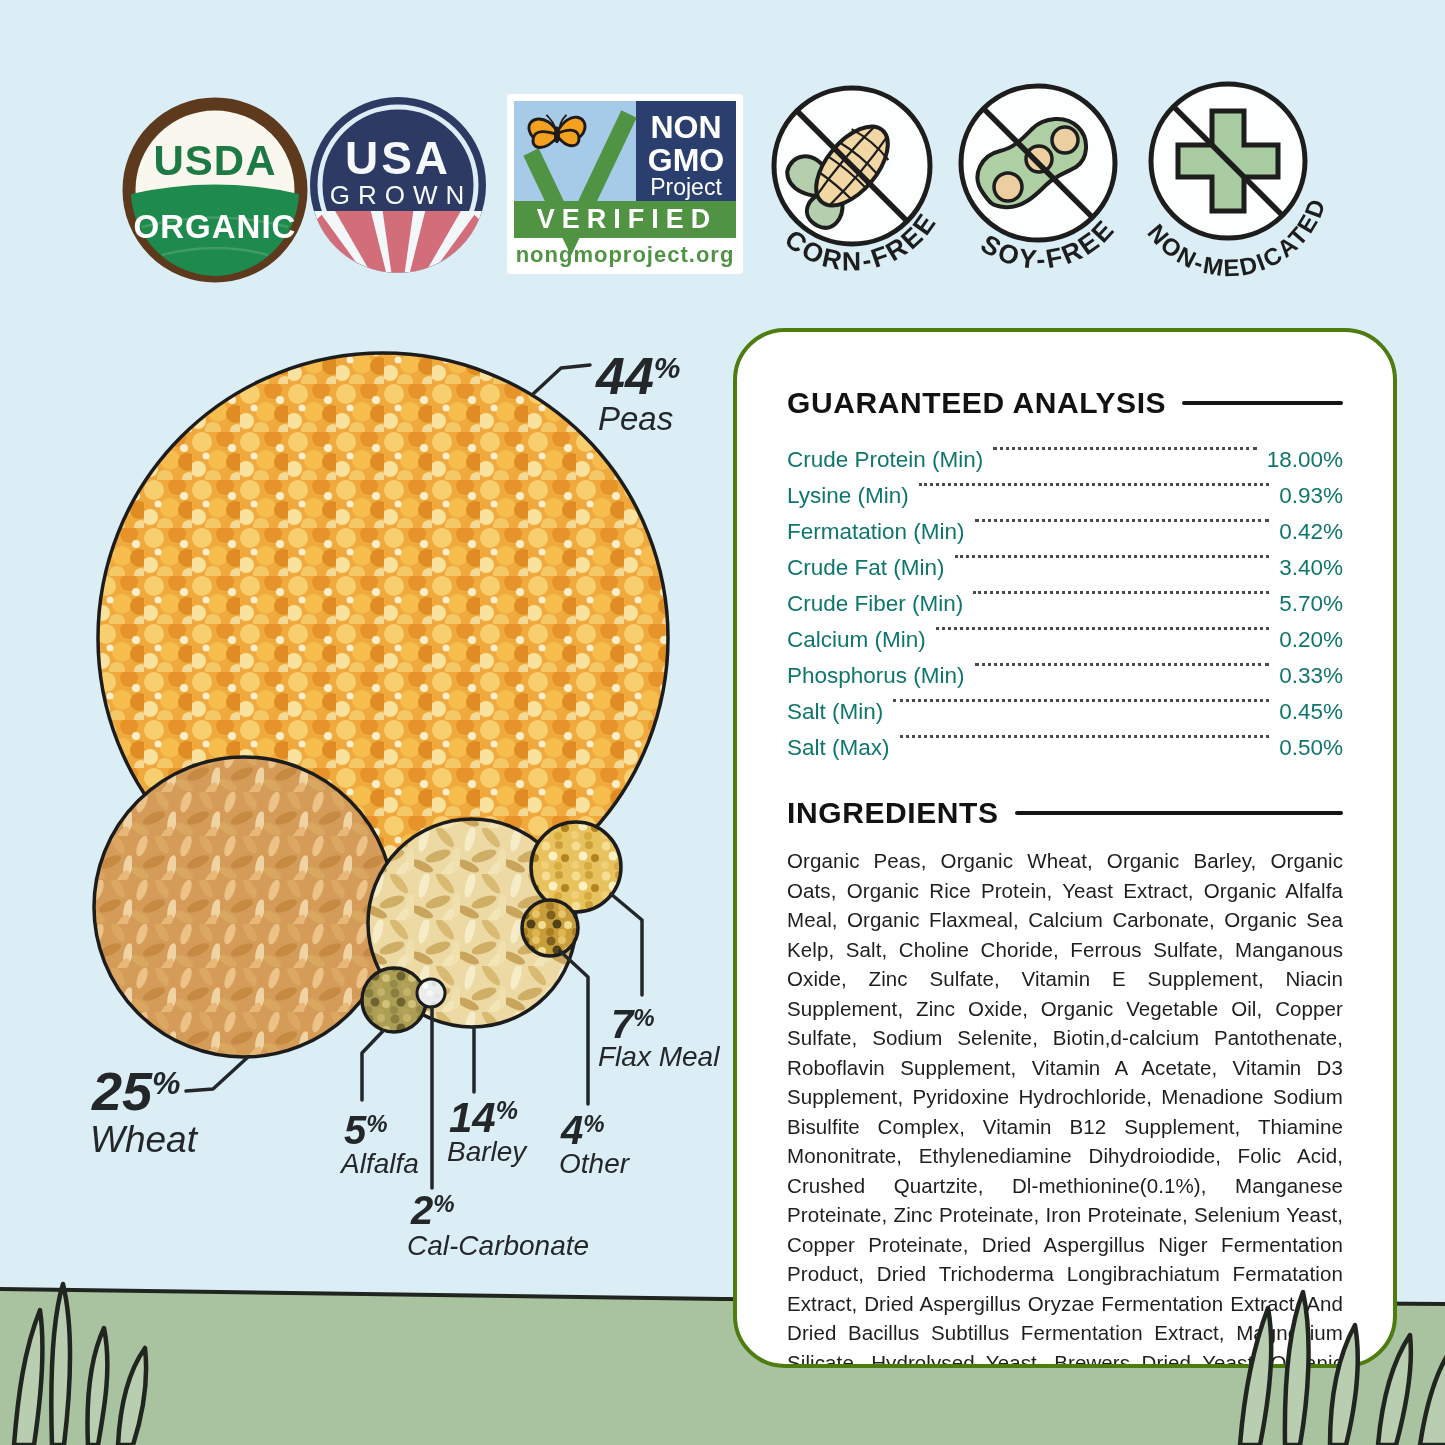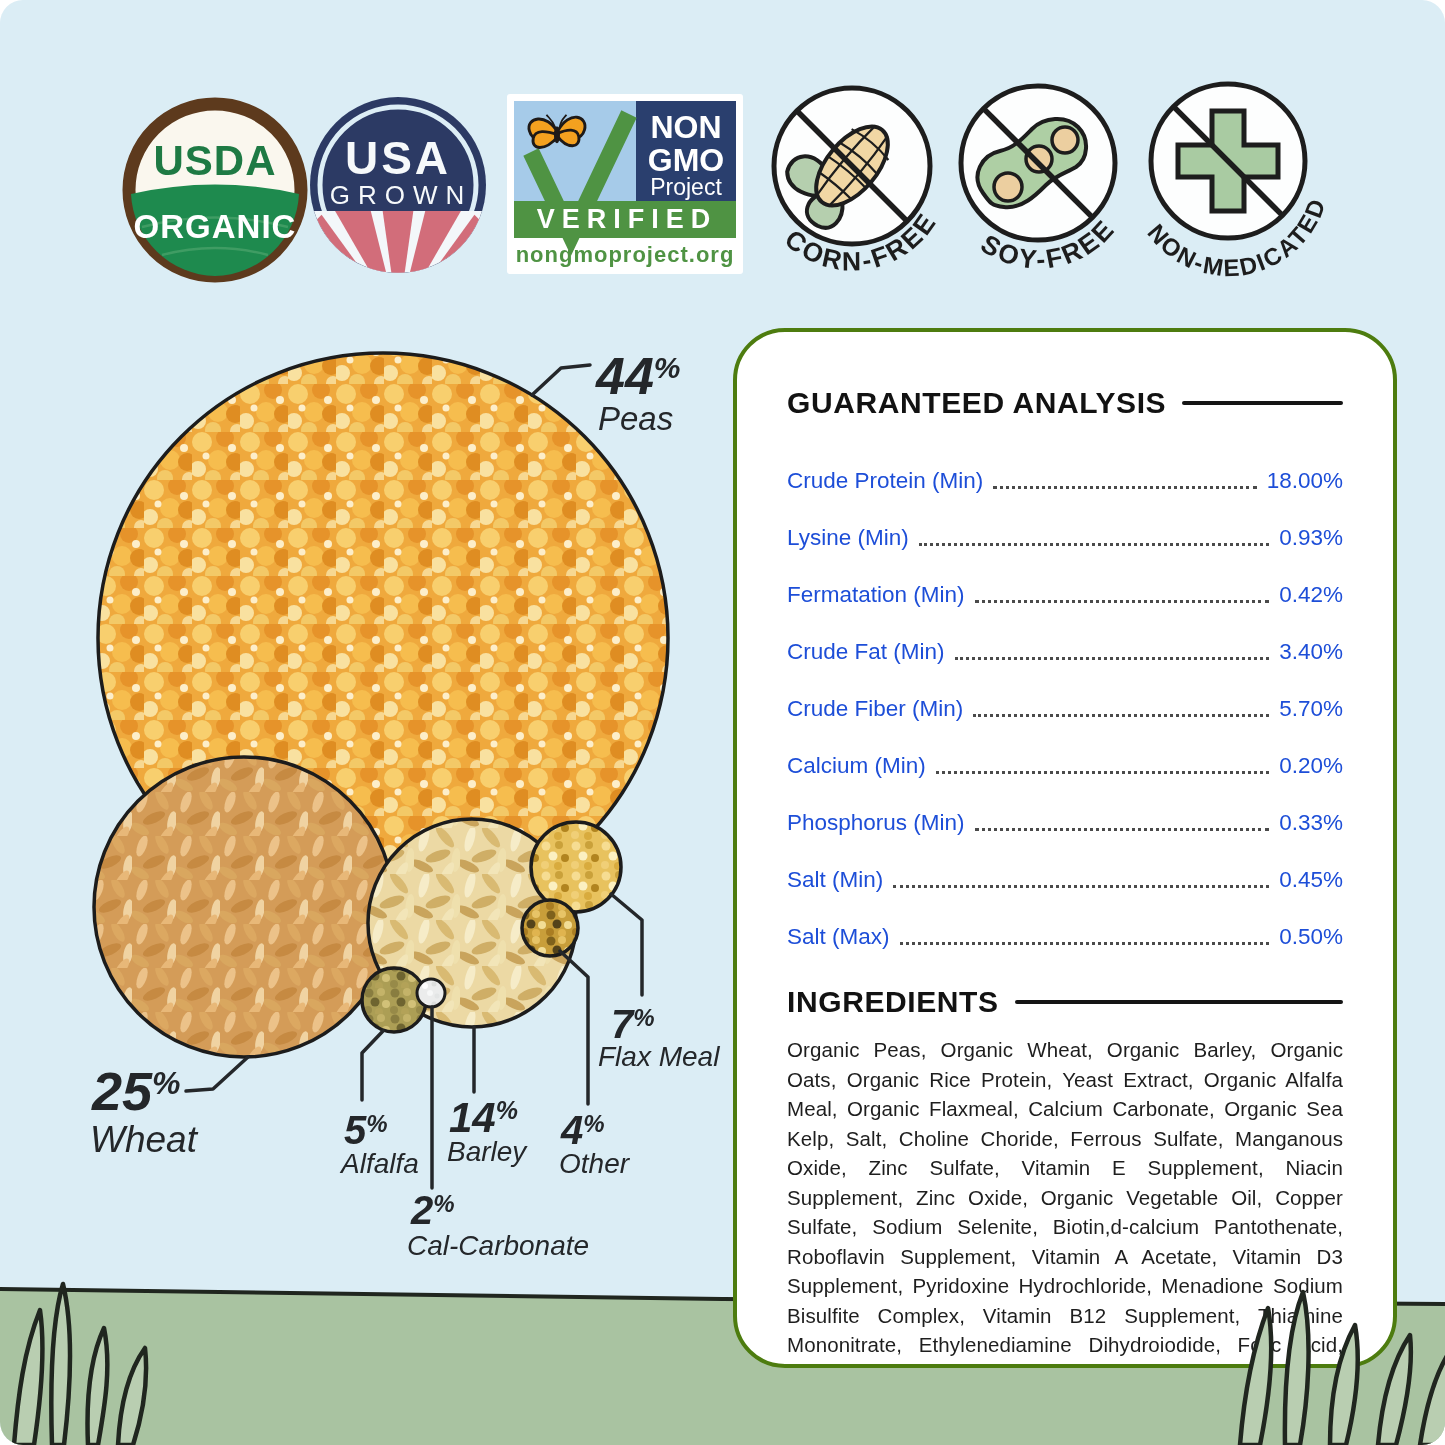--- a/index.html
+++ b/index.html
@@ -1,40 +1,39 @@
 <!DOCTYPE html>
 <html><head>
 <meta charset="utf-8">
 <style>
   html,body{margin:0;padding:0;}
   body{font-family:"Liberation Sans",sans-serif;}
   .canvas{
     position:relative;width:1445px;height:1445px;overflow:hidden;
     background:#dbedf5;
-    border-radius:23px;
   }
   .abs{position:absolute;}
   svg{display:block;}
   
   .panel{
     position:absolute;left:733px;top:328px;width:664px;height:1040px;
     background:#ffffff;border:4px solid #4d7c0f;border-radius:52px;
     box-sizing:border-box;padding:54px 50px 0 50px;overflow:hidden;z-index:3;
   }
   .sec-head{display:flex;align-items:center;}
   .sec-head .t{
     font-size:30px;font-weight:700;letter-spacing:.6px;color:#121212;
     white-space:nowrap;
   }
   .sec-head .hrule{flex:1;height:4px;background:#151515;margin-left:16px;border-radius:2px;}
   .ga-rows{margin-top:22px;}
-  .ga-row{display:flex;align-items:flex-end;font-size:22.5px;color:#1d4ed8;padding:5px 0;}
+  .ga-row{display:flex;align-items:flex-start;font-size:22.5px;color:#0f766e;padding:5px 0;}
   .ga-row .lbl{white-space:nowrap;}
   .ga-row .dots{flex:1;border-bottom:3px dotted #4a4a4a;margin:0 10px 5px 10px;min-width:20px;}
-  .ga-row .val{white-space:nowrap;margin-top:21px;}
+  .ga-row .val{white-space:nowrap;}
   .ing-head{margin-top:30px;}
   .ing-text{
     margin-top:16px;font-size:20.5px;line-height:29.5px;color:#1e1e1e;
     text-align:justify;letter-spacing:.1px;
   }
   
   .pct-big{font-family:"Liberation Sans",sans-serif;font-style:italic;font-weight:700;fill:#24272a;}
   .pct-sm{font-family:"Liberation Sans",sans-serif;font-style:italic;font-weight:700;fill:#24272a;}
   .nm-big{font-family:"Liberation Sans",sans-serif;font-style:italic;fill:#24272a;}
   .nm-sm{font-family:"Liberation Sans",sans-serif;font-style:italic;fill:#24272a;}

